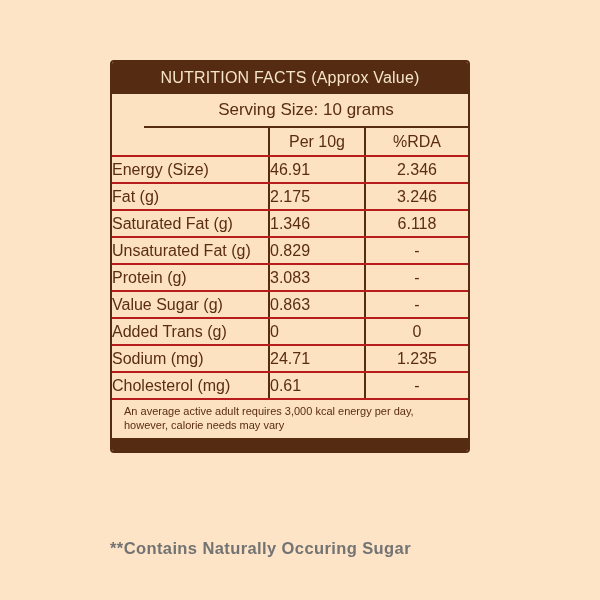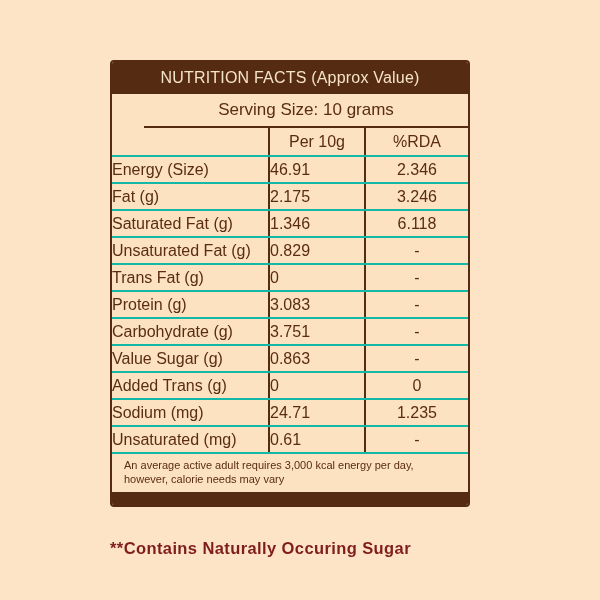--- a/index.html
+++ b/index.html
@@ -50,21 +50,21 @@
   table.facts {
     width: 100%;
     border-collapse: collapse;
     table-layout: fixed;
   }
   table.facts col.c-label { width: 157px; }
   table.facts col.c-per   { width: 96px;  }
   table.facts col.c-rda   { width: 103px; }
   table.facts td, table.facts th {
     border-right: 2px solid #552b11;
-    border-bottom: 2px solid #14b8a6;
+    border-bottom: 2px solid #b91c1c;
     font-size: 16px;
     font-weight: normal;
     color: #5a2d12;
     padding: 0;
     height: 25px;
     vertical-align: middle;
   }
   table.facts td:last-child, table.facts th:last-child { border-right: none; }
   table.facts th { height: 27px; text-align: center; }
   td.cell-label { text-align: left; padding-left: 14px; }
@@ -79,21 +79,21 @@
   .bottom-bar {
     height: 13px;
     background: #552b11;
   }
   .bottom-note {
     position: absolute;
     left: 110px;
     top: 539px;
     font-size: 16.5px;
     font-weight: bold;
-    color: #7f1d1d;
+    color: #737373;
     letter-spacing: 0.4px;
   }
 </style>
 </head>
 <body>
 
 <div class="stage">
 
   <div class="panel">
 
@@ -129,51 +129,41 @@
           <td class="cell-label">Saturated Fat (g)</td>
           <td class="cell-per">1.346</td>
           <td class="cell-rda">6.118</td>
         </tr>
         <tr>
           <td class="cell-label">Unsaturated Fat (g)</td>
           <td class="cell-per">0.829</td>
           <td class="cell-rda">-</td>
         </tr>
         <tr>
-          <td class="cell-label">Trans Fat (g)</td>
-          <td class="cell-per">0</td>
-          <td class="cell-rda">-</td>
-        </tr>
-        <tr>
           <td class="cell-label">Protein (g)</td>
           <td class="cell-per">3.083</td>
-          <td class="cell-rda">-</td>
-        </tr>
-        <tr>
-          <td class="cell-label">Carbohydrate (g)</td>
-          <td class="cell-per">3.751</td>
           <td class="cell-rda">-</td>
         </tr>
         <tr>
           <td class="cell-label">Value Sugar (g)</td>
           <td class="cell-per">0.863</td>
           <td class="cell-rda">-</td>
         </tr>
         <tr>
           <td class="cell-label">Added Trans (g)</td>
           <td class="cell-per">0</td>
           <td class="cell-rda">0</td>
         </tr>
         <tr>
           <td class="cell-label">Sodium (mg)</td>
           <td class="cell-per">24.71</td>
           <td class="cell-rda">1.235</td>
         </tr>
         <tr>
-          <td class="cell-label">Unsaturated (mg)</td>
+          <td class="cell-label">Cholesterol (mg)</td>
           <td class="cell-per">0.61</td>
           <td class="cell-rda">-</td>
         </tr>
       </tbody>
     </table>
 
     <div class="footnote">
       <div>An average active adult requires 3,000 kcal energy per day,</div>
       <div>however, calorie needs may vary</div>
     </div>

